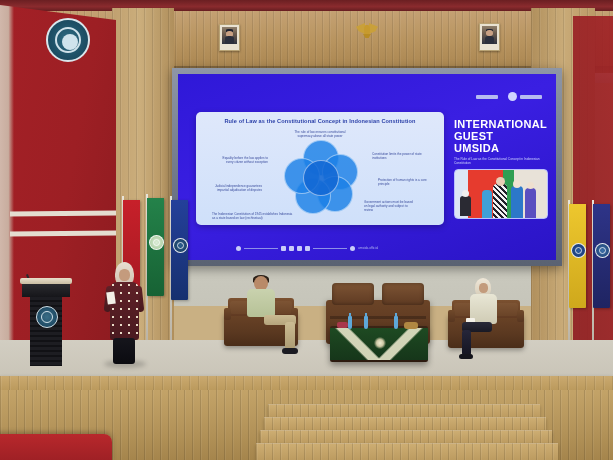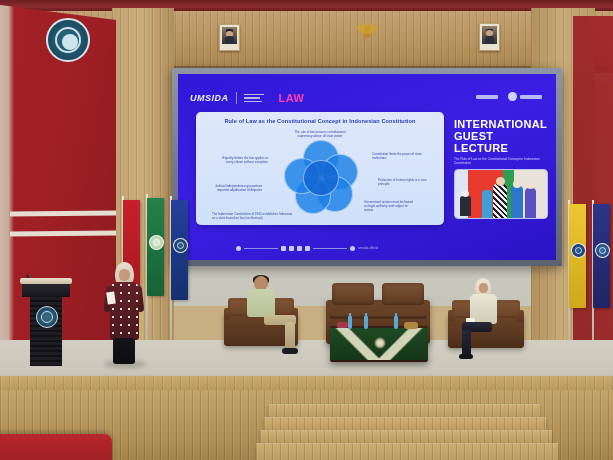--- a/index.html
+++ b/index.html
@@ -316,30 +316,20 @@
   </div>
   <div class="umslogo">
     <div class="ring">
         <div class="sun"></div>
       </div>
   </div>
 
   <div class="screenframe"></div>
   <div class="screen">
 
-    <div class="slide-logos">
-      <span class="umsida-mark">UMSIDA</span>
-      <span class="logo-div"></span>
-      <span class="logo-lines">
-        <i style="width:20px"></i>
-          <i style="width:16px"></i>
-          <i style="width:18px"></i>
-      </span>
-      <span class="law-mark">LAW</span>
-    </div>
 
     <div class="partner-logos">
       <span class="plogo">
         <span class="bar"></span>
       </span>
       <span class="plogo">
         <span class="blob"></span>
           <span class="bar"></span>
       </span>
     </div>
@@ -362,21 +352,21 @@
       <div class="callout c4">Constitution limits the power of state institutions</div>
       <div class="callout c5">Protection of human rights is a core principle</div>
       <div class="callout c6">Government actions must be based on legal authority and subject to review</div>
       <div class="callout c7">The Indonesian Constitution of 1945 establishes Indonesia as a state based on law (rechtsstaat)</div>
     </div>
 
     <div class="rightpanel">
       <div class="igl">
         <div>INTERNATIONAL</div>
         <div>GUEST</div>
-        <div>LECTURE</div>
+        <div>UMSIDA</div>
       </div>
       <div class="igl-sub">The Rule of Law as the Constitutional Concept in Indonesian Constitution</div>
       <div class="thumb">
         <div class="p1"></div>
           <div class="p5"></div>
           <div class="p2"></div>
           <div class="p3"></div>
           <div class="p4"></div>
       </div>
     </div>

